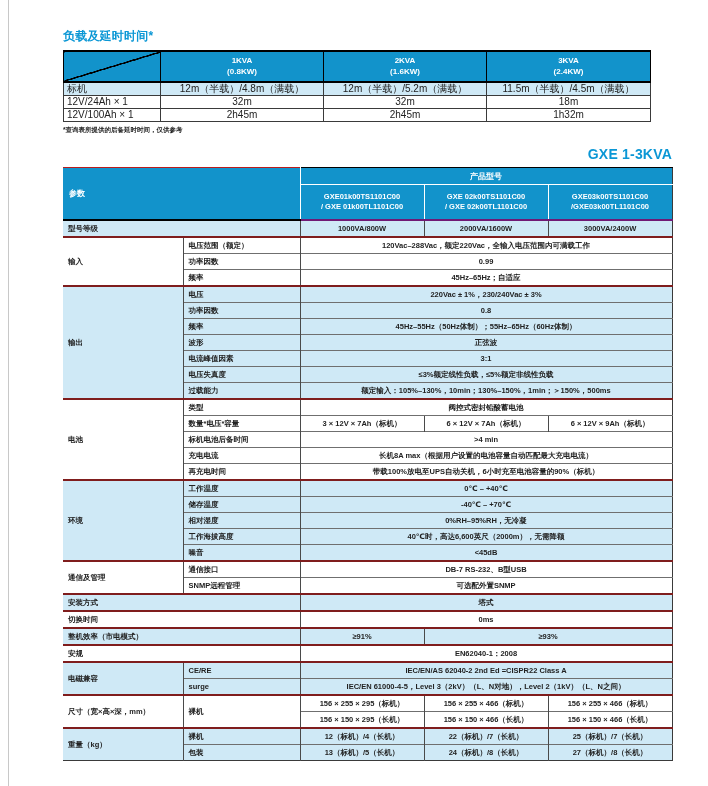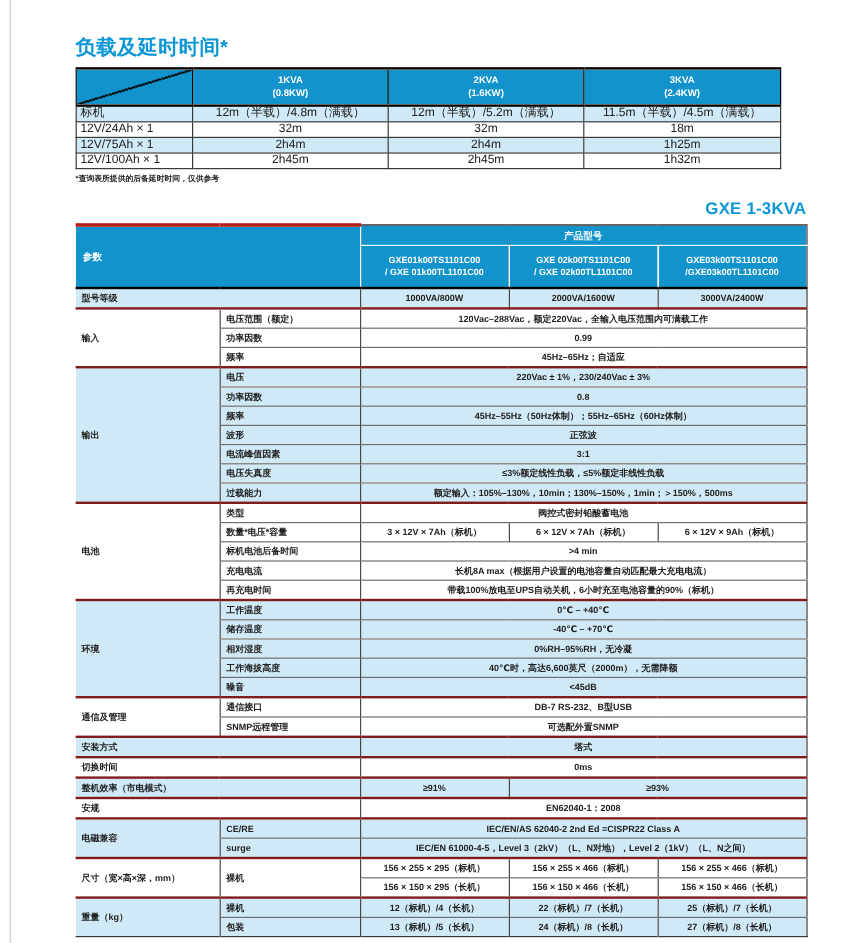--- a/index.html
+++ b/index.html
@@ -3,21 +3,21 @@
 <meta charset="utf-8">
 <style>
   html,body{margin:0;padding:0;}
   body{
     width:708px;height:786px;background:#ffffff;position:relative;overflow:hidden;
     font-family:"Liberation Sans","DejaVu Sans",sans-serif;color:#222;
     -webkit-font-smoothing:antialiased;
   }
   .edge-line{position:absolute;left:8px;top:0;height:786px;width:1px;background:#9a9a9a;opacity:.55;}
   .content{position:absolute;left:63px;top:28px;width:609px;}
-  .t1-title{font-size:17px;font-weight:bold;color:var(--heading);margin:0 0 5px 0;letter-spacing:.2px;}
+  .t1-title{font-size:12px;font-weight:bold;color:var(--heading);margin:0 0 5px 0;letter-spacing:.2px;}
   table{border-collapse:collapse;table-layout:fixed;}
   td{overflow:hidden;}
 
   
   .t1{width:587px;}
   .t1 thead td{
     background:var(--blue);color:#fff;font-size:8px;font-weight:bold;text-align:center;
     height:27px;line-height:1.35;white-space:pre-line;
     border:1px solid #000;border-top:2px solid #000;border-bottom:2px solid #000;
   }
@@ -36,26 +36,26 @@
   
   .h2{font-size:14px;font-weight:bold;color:var(--heading);margin:11px 0 5px 0;letter-spacing:.2px;text-align:right;}
 
   
   .t2{width:609px;border-right:1px solid #3a3a3a;border-bottom:1px solid #3a3a3a;}
   .t2 thead td{
     background:var(--blue);color:#fff;font-weight:bold;text-align:center;
     border:1px solid #fff;
   }
   .t2 thead td.param{
-    border-left:none;border-top:3px solid #b91c1c;border-bottom:2px solid #000;
+    border-left:none;border-top:1px solid #b91c1c;border-bottom:2px solid #000;
     text-align:left;padding-left:6px;font-size:8px;margin-left:35px;
   }
   .t2 thead td.ph{border-top:1px solid #000;border-right:none;height:14px;font-size:8px;}
   .t2 thead td.model{
-    border-bottom:2px solid #000000;height:32px;font-size:7.5px;line-height:1.4;white-space:pre-line;
+    border-bottom:2px solid #701a75;height:32px;font-size:7.5px;line-height:1.4;white-space:pre-line;
   }
   .t2 thead td.model:last-child{border-right:none;}
   .t2 tbody td{
     font-size:7.5px;font-weight:bold;height:15px;line-height:1.05;text-align:center;
     border-top:1px solid #6f6f6f;border-left:1px solid #4a4a4a;padding:0 2px;
   }
   .t2 tbody tr.thick td{border-top:2px solid #7f1d1d;}
   .t2 tbody td.group,.t2 tbody td.span{border-left:none;text-align:left;padding-left:5px;}
   .t2 tbody td.label{text-align:left;padding-left:5px;}
   .t2 tr.shade td{background:var(--shade);}
@@ -92,26 +92,20 @@
           <td class="label">标机</td>
           <td>12m（半载）/4.8m（满载）</td>
           <td>12m（半载）/5.2m（满载）</td>
           <td>11.5m（半载）/4.5m（满载）</td>
         </tr>
         <tr>
           <td class="label">12V/24Ah × 1</td>
           <td>32m</td>
           <td>32m</td>
           <td>18m</td>
-        </tr>
-        <tr class="shade">
-          <td class="label">12V/75Ah × 1</td>
-          <td>2h4m</td>
-          <td>2h4m</td>
-          <td>1h25m</td>
         </tr>
         <tr>
           <td class="label">12V/100Ah × 1</td>
           <td>2h45m</td>
           <td>2h45m</td>
           <td>1h32m</td>
         </tr>
       </tbody>
   </table>
 

